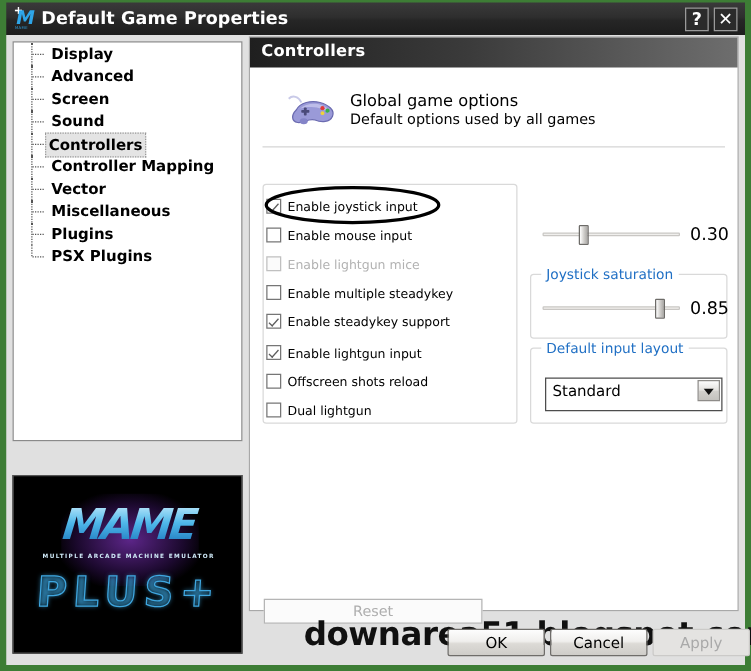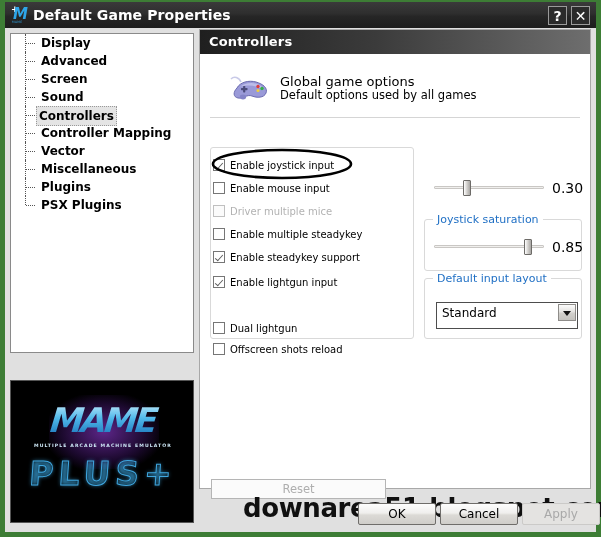--- a/index.html
+++ b/index.html
@@ -485,32 +485,32 @@
 
       <div class="gbox" style="left:10px; top:117px; width:204px; height:192px;"></div>
 
       <div class="cbrow" style="top:129px;">
         <span class="cbox checked"></span><span class="cblabel">Enable joystick input</span>
       </div>
       <div class="cbrow" style="top:152px;">
         <span class="cbox"></span><span class="cblabel">Enable mouse input</span>
       </div>
       <div class="cbrow" style="top:175px;">
-        <span class="cbox disabled"></span><span class="cblabel disabled">Driver multiple mice</span>
+        <span class="cbox disabled"></span><span class="cblabel disabled">Enable lightgun mice</span>
       </div>
       <div class="cbrow" style="top:198px;">
         <span class="cbox"></span><span class="cblabel">Enable multiple steadykey</span>
       </div>
       <div class="cbrow" style="top:221px;">
         <span class="cbox checked"></span><span class="cblabel">Enable steadykey support</span>
       </div>
       <div class="cbrow" style="top:246px;text-align:center;">
         <span class="cbox checked"></span><span class="cblabel">Enable lightgun input</span>
       </div>
-      <div class="cbrow" style="top:269px;margin-top:44px;">
+      <div class="cbrow" style="top:269px;">
         <span class="cbox"></span><span class="cblabel">Offscreen shots reload</span>
       </div>
       <div class="cbrow" style="top:292px;text-align:right;">
         <span class="cbox"></span><span class="cblabel">Dual lightgun</span>
       </div>
 
       <div class="slider-track" style="left:234px; top:156px; width:110px;"></div>
       <div class="slider-thumb" style="left:263px; top:150px;"></div>
       <div class="slider-value" style="left:352px; top:150px;">0.30</div>
 

